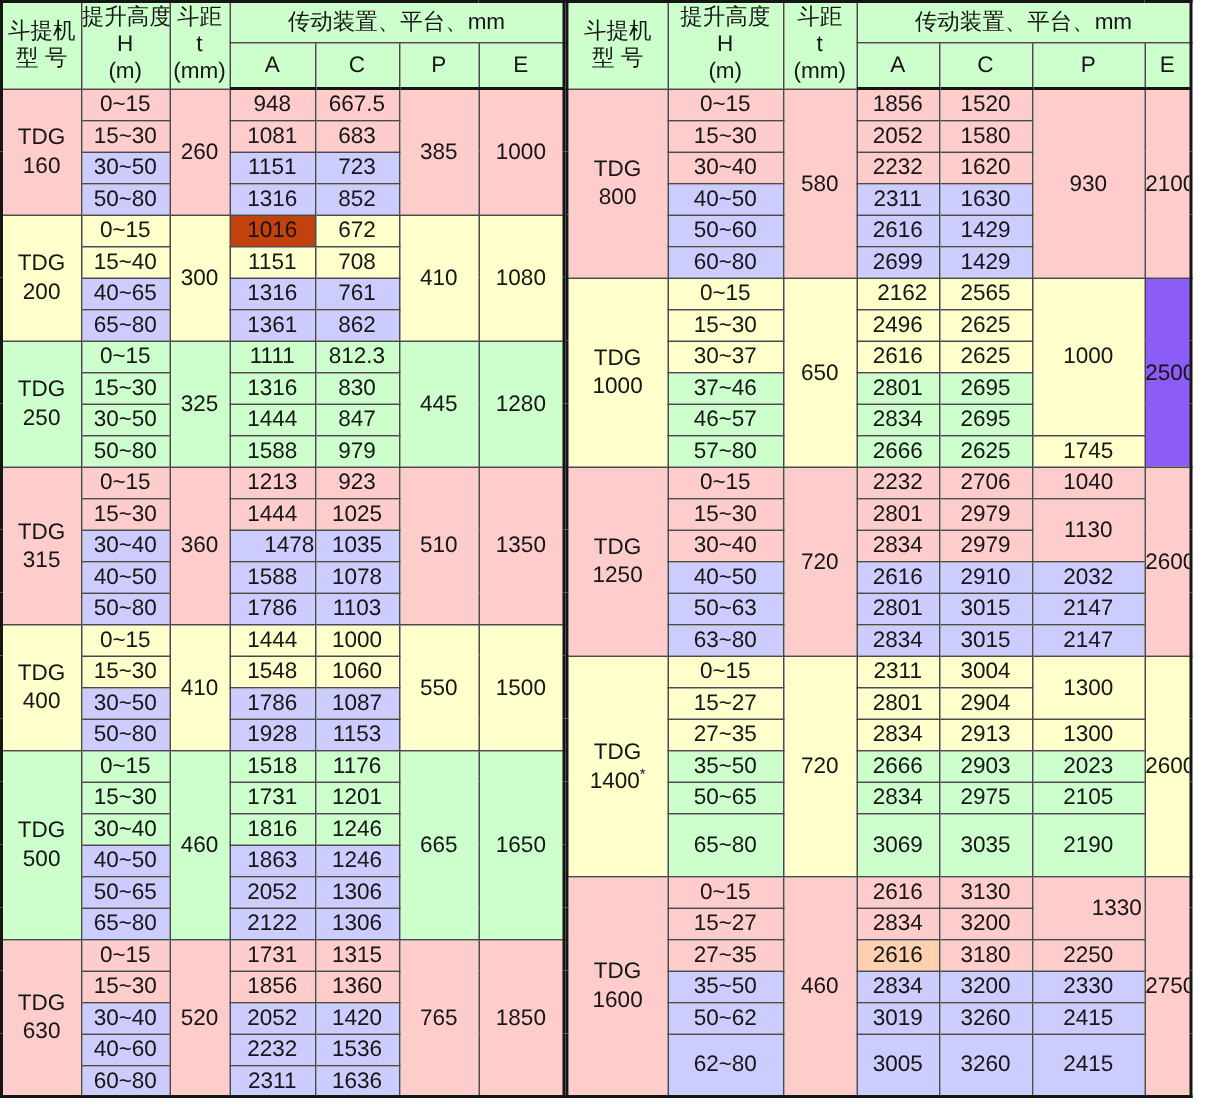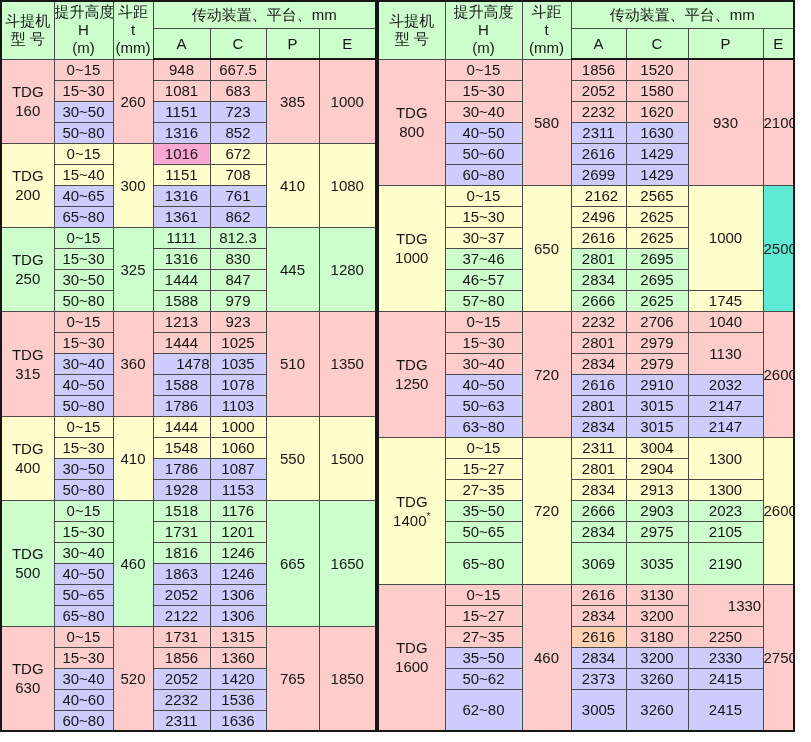--- a/index.html
+++ b/index.html
@@ -104,21 +104,21 @@
           <td style="background-color: rgb(204, 204, 255);">1316</td>
           <td style="background-color: rgb(204, 204, 255);">852</td>
         </tr>
         <tr>
           <td rowspan="4" class="bt" style="background-color: rgb(255, 255, 204);">
             <div>TDG</div>
             <div>200</div>
           </td>
           <td class="bt" style="background-color: rgb(255, 255, 204);">0~15</td>
           <td rowspan="4" class="bt" style="background-color: rgb(255, 255, 204);">300</td>
-          <td class="bt" style="background-color: #f9a8d4; margin-left: 18px;">1016</td>
+          <td class="bt" style="background-color: #c2410c; margin-left: 18px;">1016</td>
           <td class="bt" style="background-color: rgb(255, 255, 204);">672</td>
           <td rowspan="4" class="bt" style="background-color: rgb(255, 255, 204);">410</td>
           <td rowspan="4" class="bt" style="background-color: rgb(255, 255, 204);">1080</td>
         </tr>
         <tr>
           <td style="background-color: rgb(255, 255, 204);">15~40</td>
           <td style="background-color: rgb(255, 255, 204);">1151</td>
           <td style="background-color: rgb(255, 255, 204);">708</td>
         </tr>
         <tr>
@@ -367,21 +367,21 @@
         <tr>
           <td rowspan="6" class="bt" style="background-color: rgb(255, 255, 204);">
             <div>TDG</div>
             <div>1000</div>
           </td>
           <td class="bt" style="background-color: rgb(255, 255, 204);">0~15</td>
           <td rowspan="6" class="bt" style="background-color: rgb(255, 255, 204);">650</td>
           <td class="bt" style="background-color: rgb(255, 255, 204); padding-left: 6px;">2162</td>
           <td class="bt" style="background-color: rgb(255, 255, 204);">2565</td>
           <td rowspan="5" class="bt" style="background-color: rgb(255, 255, 204);">1000</td>
-          <td rowspan="6" class="bt" style="background-color: #5eead4;">2500</td>
+          <td rowspan="6" class="bt" style="background-color: #8b5cf6;">2500</td>
         </tr>
         <tr>
           <td style="background-color: rgb(255, 255, 204);">15~30</td>
           <td style="background-color: rgb(255, 255, 204);">2496</td>
           <td style="background-color: rgb(255, 255, 204);">2625</td>
         </tr>
         <tr>
           <td style="background-color: rgb(255, 255, 204);">30~37</td>
           <td style="background-color: rgb(255, 255, 204);">2616</td>
           <td style="background-color: rgb(255, 255, 204);">2625</td>
@@ -508,21 +508,21 @@
           <td style="background-color: rgb(255, 204, 204);">2250</td>
         </tr>
         <tr>
           <td style="background-color: rgb(204, 204, 255);">35~50</td>
           <td style="background-color: rgb(204, 204, 255);">2834</td>
           <td style="background-color: rgb(204, 204, 255);">3200</td>
           <td style="background-color: rgb(204, 204, 255);">2330</td>
         </tr>
         <tr>
           <td style="background-color: rgb(204, 204, 255);">50~62</td>
-          <td style="background-color: rgb(204, 204, 255);">2373</td>
+          <td style="background-color: rgb(204, 204, 255);">3019</td>
           <td style="background-color: rgb(204, 204, 255);">3260</td>
           <td style="background-color: rgb(204, 204, 255);">2415</td>
         </tr>
         <tr class="tall">
           <td style="background-color: rgb(204, 204, 255);">62~80</td>
           <td style="background-color: rgb(204, 204, 255);">3005</td>
           <td style="background-color: rgb(204, 204, 255);">3260</td>
           <td style="background-color: rgb(204, 204, 255);">2415</td>
         </tr>
       </tbody>

